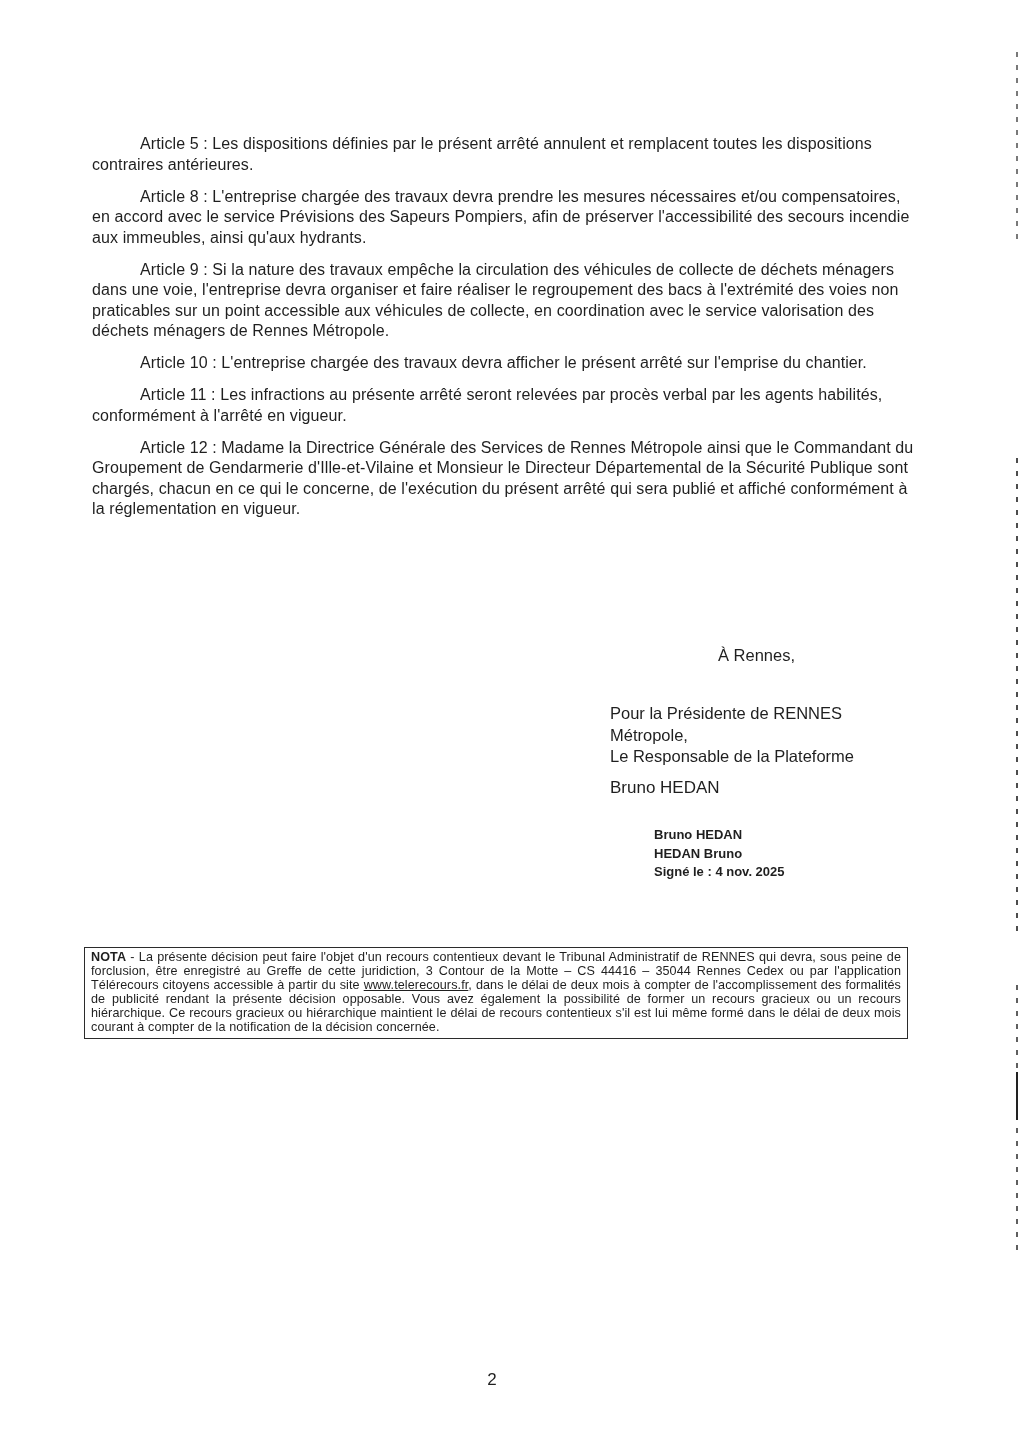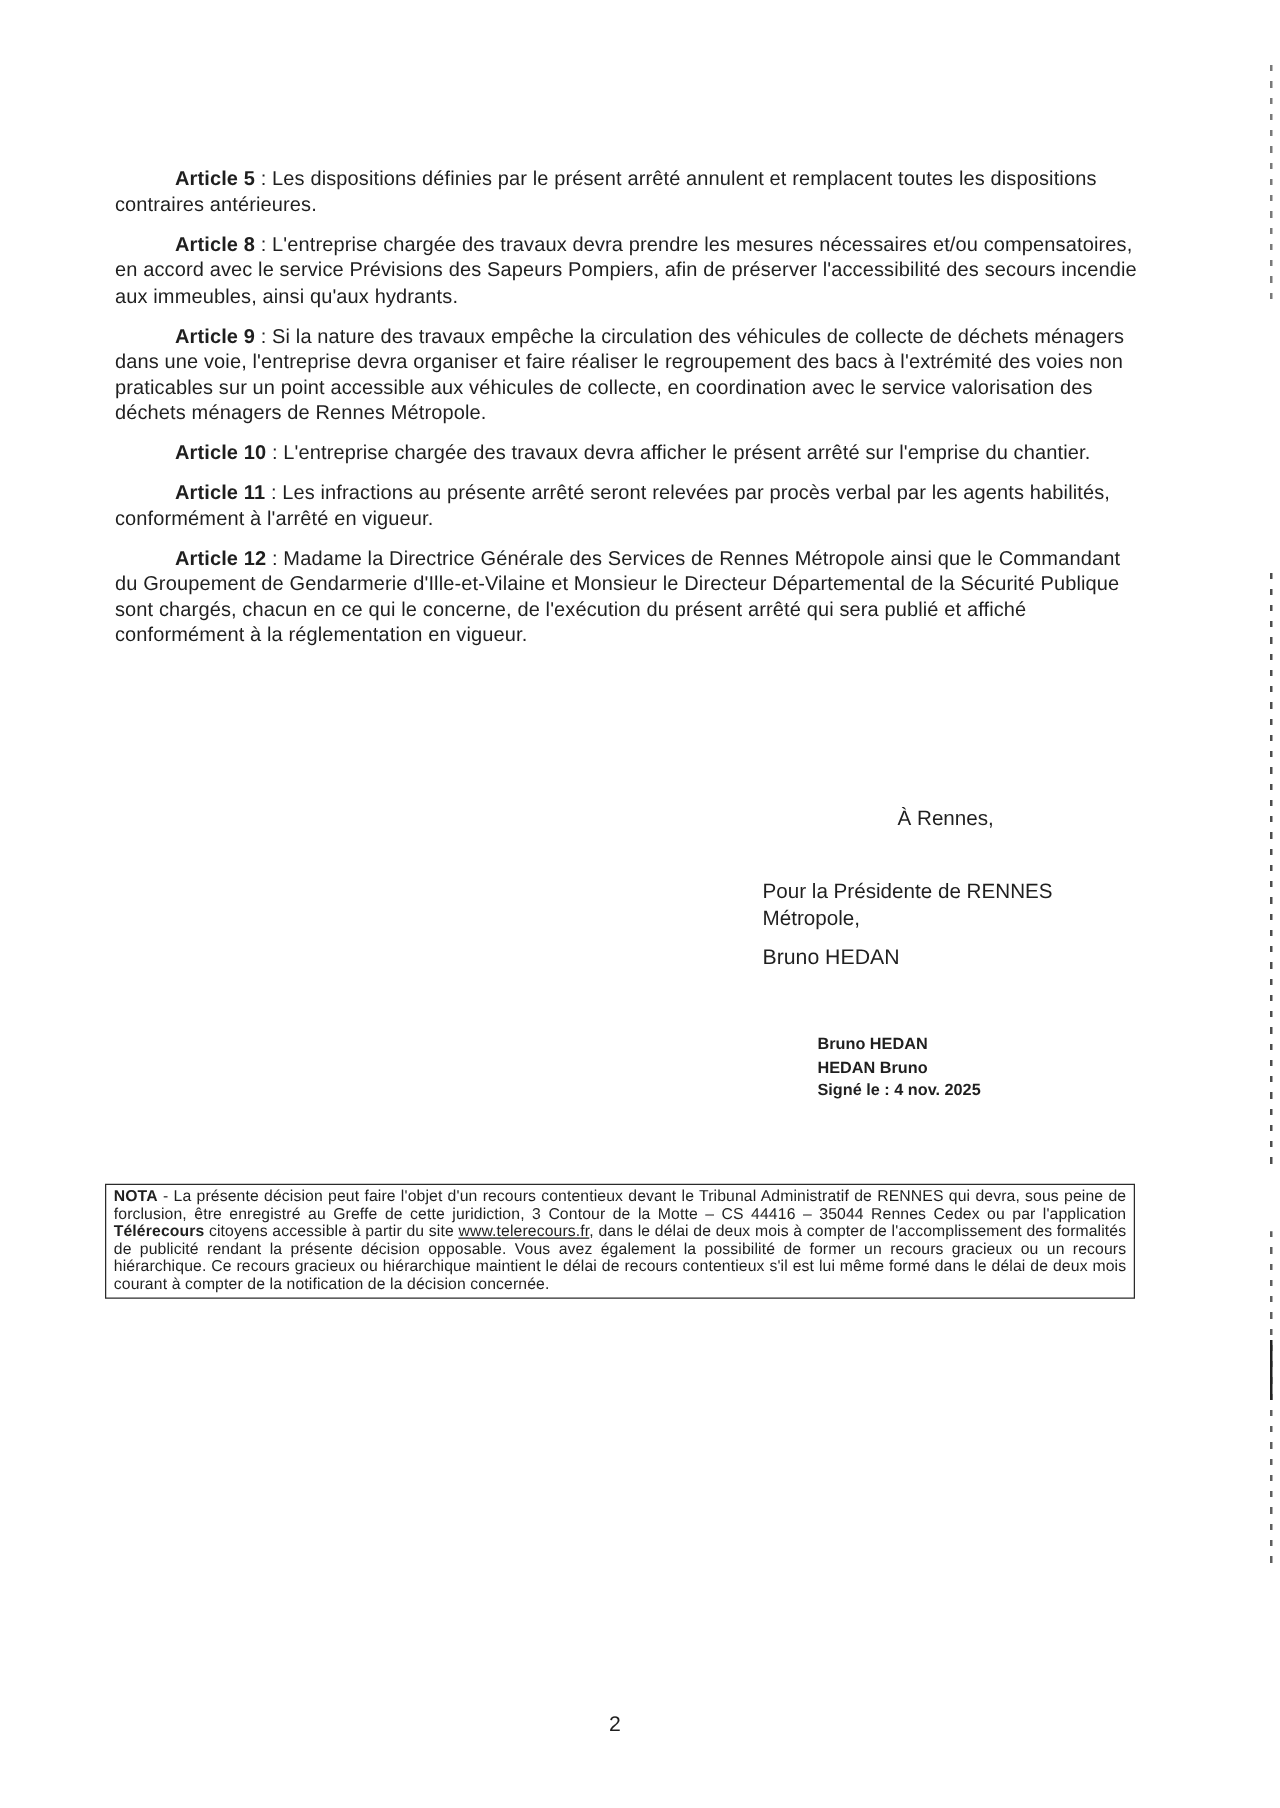--- a/index.html
+++ b/index.html
@@ -26,21 +26,21 @@
     top: 134px;
     width: 822px;
     font-size: 16px;
     line-height: 20.5px;
     letter-spacing: 0.1px;
   }
   .articles p {
     margin: 0 0 11.5px 0;
     text-indent: 48px;
   }
-  .article-label { font-weight: bold; }
+  .article-label { font-weight: normal; }
 
   
   .sig-place {
     position: absolute;
     left: 718px;
     top: 646px;
     font-size: 16.5px;
   }
   .sig-capacity {
     position: absolute;
@@ -71,21 +71,21 @@
     top: 947px;
     width: 810px;
     border: 1.5px solid #2b2b2b;
     padding: 3px 6px 4px 6px;
     font-size: 12.6px;
     line-height: 13.9px;
     text-align: justify;
     letter-spacing: 0.1px;
   }
   .nota-label { font-weight: bold; }
-  .nota-app { font-weight: bold; }
+  .nota-app { font-weight: normal; }
   .nota-link {
     text-decoration: underline;
     color: inherit;
     cursor: pointer;
   }
 
   
   .page-number {
     position: absolute;
     left: 0;
@@ -139,20 +139,21 @@
     <p>
       <span class="article-label">Article 12</span><span> : </span><span>Madame la Directrice Générale des Services de Rennes Métropole ainsi que le Commandant du Groupement de Gendarmerie d'Ille-et-Vilaine et Monsieur le Directeur Départemental de la Sécurité Publique sont chargés, chacun en ce qui le concerne, de l'exécution du présent arrêté qui sera publié et affiché conformément à la réglementation en vigueur.</span>
     </p>
   </div>
 
   <div class="sig-place">À Rennes,</div>
 
   <div class="sig-capacity">
     <div>Pour la Présidente de RENNES</div>
     <div>Métropole,</div>
+    <div>Le Responsable de la Plateforme</div>
     <div class="sig-name">Bruno HEDAN</div>
   </div>
 
   <div class="sig-stamp">
     <div>Bruno HEDAN</div>
     <div>HEDAN Bruno</div>
     <div>Signé le : 4 nov. 2025</div>
   </div>
 
   <div class="nota-box">

